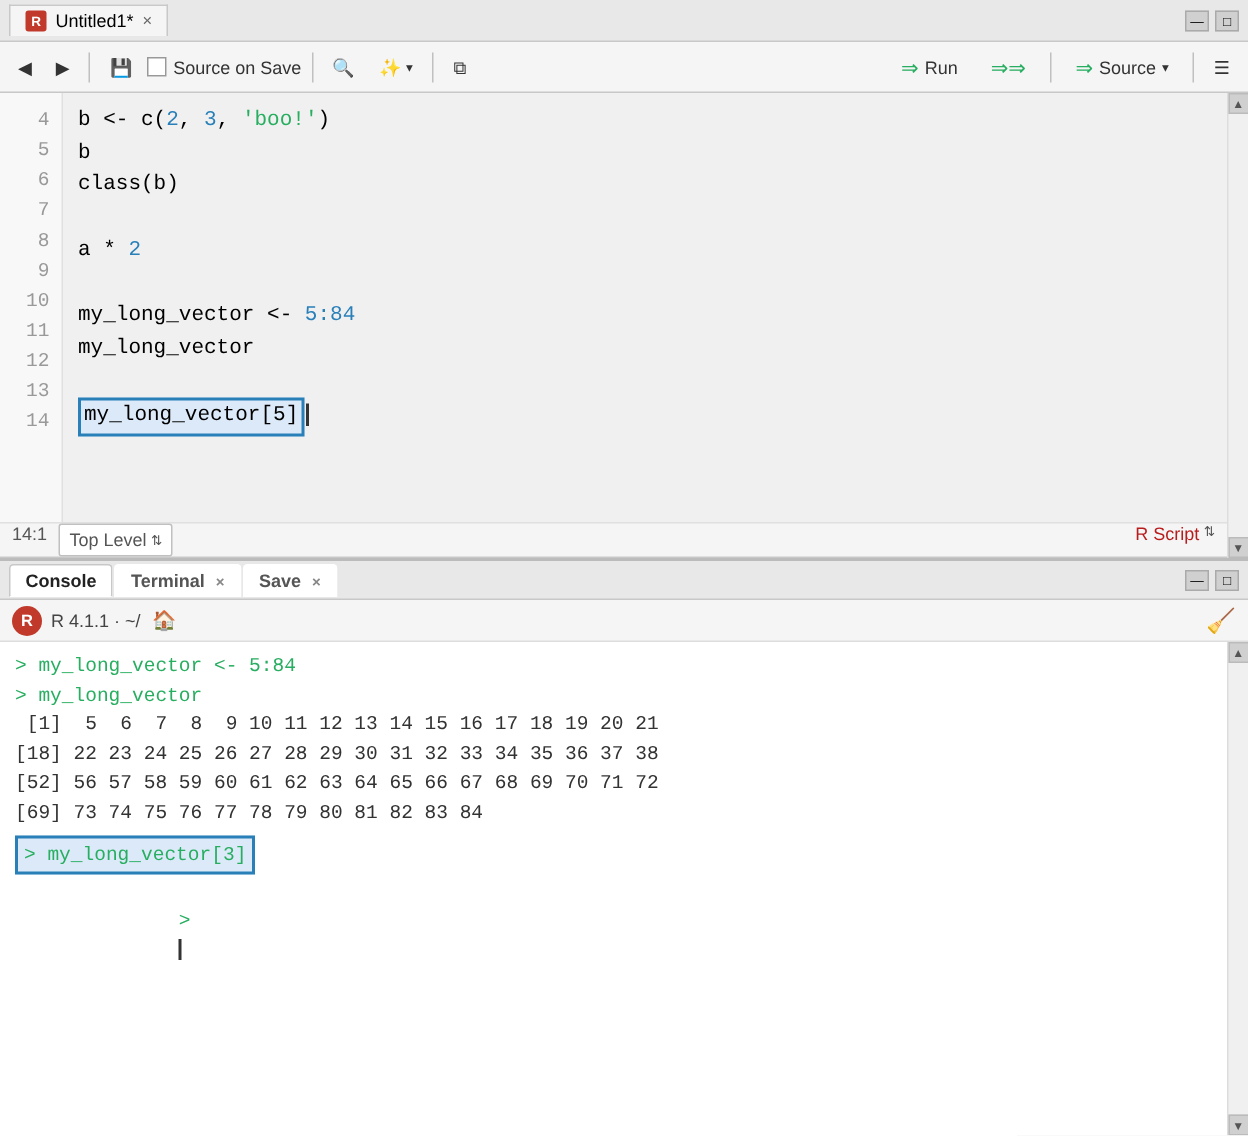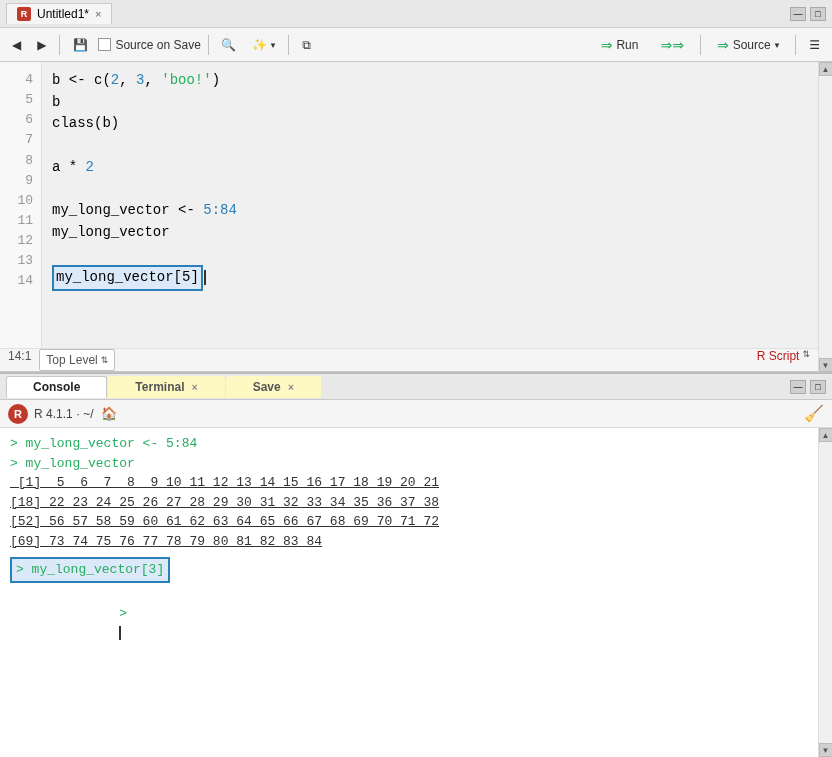--- a/index.html
+++ b/index.html
@@ -240,36 +240,36 @@
       background: #e8e8e8;
       border-bottom: 1px solid #c8c8c8;
       border-top: 2px solid #bbb;
       display: flex;
       align-items: center;
       height: 28px;
       padding: 0 6px;
       gap: 1px;
     }
     .console-tab {
-      padding: 3px 26px;
+      padding: 3px 10px;
       font-size: 12px;
       cursor: pointer;
       border-radius: 3px 3px 0 0;
       border: 1px solid transparent;
       font-weight: bold;
     }
     .console-tab.active {
       background: white;
       border-color: #c8c8c8;
       border-bottom-color: white;
       color: #222;
     }
     .console-tab.inactive {
       color: #555;
-      background: #fef9c3;
+      background: #ffffff;
     }
     .tab-x {
       font-size: 10px;
       color: #888;
       margin-left: 4px;
       cursor: pointer;
     }
     .console-header-controls {
       margin-left: auto;
       display: flex;
@@ -320,21 +320,21 @@
     }
     .console-text {
       flex: 1;
       overflow: hidden;
     }
     .console-line {
       white-space: pre;
     }
     .console-prompt { color: #27ae60; }
     .console-command { color: #27ae60; }
-    .console-output-text { color: #333; text-decoration: underline; }
+    .console-output-text { color: #333; }
     .console-highlighted-block {
       border: 2px solid #2980b9;
       background: #dce9f8;
       display: inline-block;
       padding: 1px 4px;
       margin-top: 2px;
     }
     .console-cursor {
       display: inline-block;
       width: 2px;

